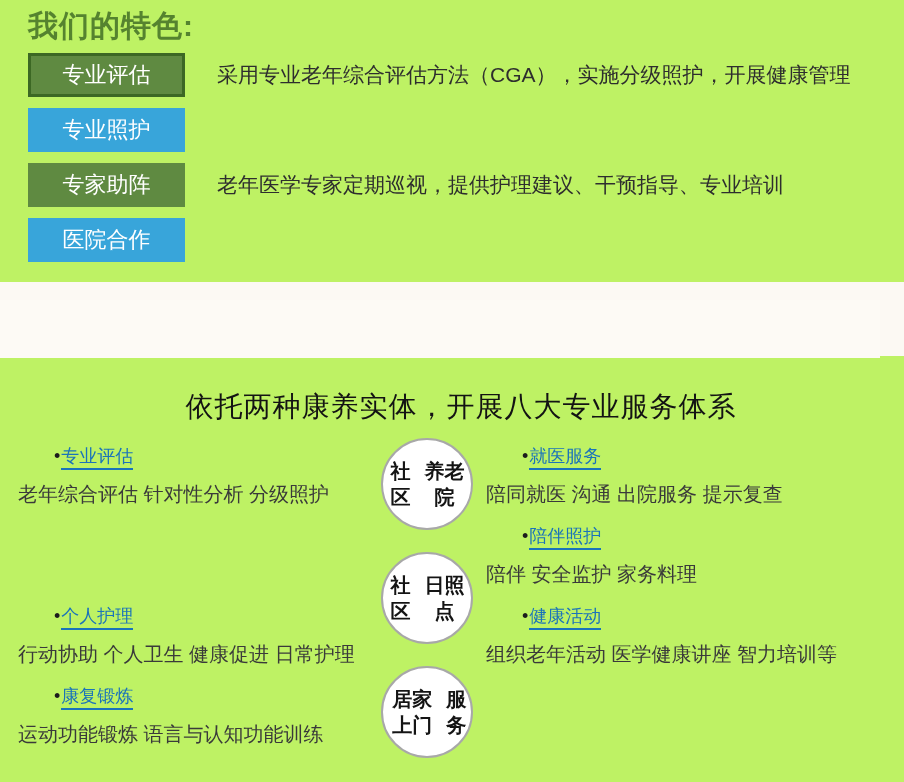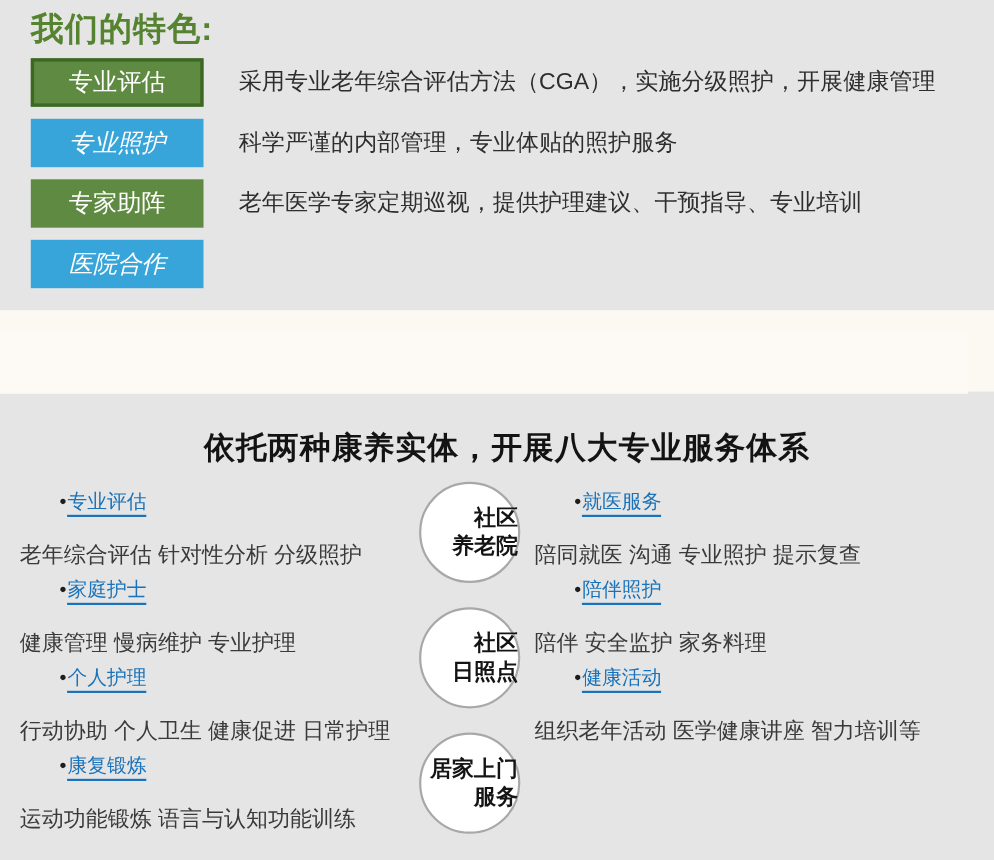--- a/index.html
+++ b/index.html
@@ -1,19 +1,19 @@
 <!DOCTYPE html>
 <html><head>
 <meta charset="utf-8">
 <style>
   html,body{margin:0;padding:0;background:#ffffff;}
   .page{
     position:relative;
     width:904px;height:782px;
-    background:#e5e5e5;
+    background:#bef264;
     overflow:hidden;
     font-family:"Liberation Sans", sans-serif;
   }
   
   .faint-band{
     position:absolute;left:0;top:282px;width:904px;height:74px;
     background:#fcf9f3;
   }
   .faint-band2{
     position:absolute;left:0;top:300px;width:880px;height:58px;
@@ -31,53 +31,53 @@
     display:flex;align-items:center;
   }
   .row-0{top:53px}.row-1{top:108px}.row-2{top:163px}.row-3{top:218px}
   .tag{
     width:157px;height:44px;box-sizing:border-box;
     display:flex;align-items:center;justify-content:center;
     color:#ffffff;font-size:22px;flex:0 0 157px;
   }
   .tag-green{background:#5f8a41;text-align:center;}
   .tag-green-bordered{background:#5f8a41;border:3px solid #3c6824;}
-  .tag-blue{background:#38a5da;font-style:italic;}
+  .tag-blue{background:#38a5da;}
   .feature-desc{
     margin-left:32px;white-space:nowrap;
     font-size:21px;color:#2e2e2e;line-height:44px;
   }
 
   
   .services-heading{
     position:absolute;left:0;top:388px;width:904px;
     text-align:center;padding-left:18px;box-sizing:border-box;
-    font-size:28px;font-weight:bold;color:#131313;
+    font-size:28px;font-weight:normal;color:#131313;
     letter-spacing:1px;
   }
   .svc-item{position:absolute;width:360px;}
   .svc-left{left:18px;}
   .svc-right{left:486px;width:400px;}
   .svc-row-0{top:444px}.svc-row-1{top:524px}.svc-row-2{top:604px}.svc-row-3{top:684px}
   .svc-title-line{font-size:18px;font-weight:normal;white-space:nowrap;margin-left:36px;}
   .svc-bullet{color:#1c1c1c;margin-right:1px;}
   .svc-title{
     color:#1a73ba;text-decoration:none;
     border-bottom:2px solid #1a73ba;padding-bottom:2px;
     cursor:pointer;
   }
   .svc-desc{
-    margin-top:23px;font-size:20px;color:#3a3a3a;white-space:nowrap;
+    margin-top:13px;font-size:20px;color:#3a3a3a;white-space:nowrap;
   }
 
   .entity-circle{
     position:absolute;left:381px;
     width:88px;height:88px;border:2px solid #a8a8a8;border-radius:50%;
     background:#ffffff;
-    display:flex;flex-direction:column;align-items:flex-end;justify-content:center;
+    display:flex;flex-direction:row;align-items:center;justify-content:center;
     font-size:20px;font-weight:bold;color:#141414;line-height:26px;
     text-align:center;
   }
   .circle-0{top:438px}.circle-1{top:552px}.circle-2{top:666px}
 </style>
 </head>
 <body>
 
 <div class="page">
 
@@ -86,47 +86,40 @@
 
   <div class="features-heading">我们的特色:</div>
 
   <div class="feature-row row-0">
     <div class="tag tag-green-bordered">专业评估</div>
     <div class="feature-desc">采用专业老年综合评估方法（CGA），实施分级照护，开展健康管理</div>
   </div>
 
   <div class="feature-row row-1">
     <div class="tag tag-blue">专业照护</div>
-    <div class="feature-desc">科学严谨的内部管理，专业体贴的照护服务</div>
   </div>
 
   <div class="feature-row row-2">
     <div class="tag tag-green">专家助阵</div>
     <div class="feature-desc">老年医学专家定期巡视，提供护理建议、干预指导、专业培训</div>
   </div>
 
   <div class="feature-row row-3">
     <div class="tag tag-blue">医院合作</div>
   </div>
 
   <div class="services-heading">依托两种康养实体，开展八大专业服务体系</div>
 
   <div class="svc-item svc-left svc-row-0">
     <div class="svc-title-line">
       <span class="svc-bullet">•</span><span class="svc-title">专业评估</span>
     </div>
     <div class="svc-desc">老年综合评估 针对性分析 分级照护</div>
   </div>
 
-  <div class="svc-item svc-left svc-row-1">
-    <div class="svc-title-line">
-      <span class="svc-bullet">•</span><span class="svc-title">家庭护士</span>
-    </div>
-    <div class="svc-desc">健康管理 慢病维护 专业护理</div>
-  </div>
 
   <div class="svc-item svc-left svc-row-2">
     <div class="svc-title-line">
       <span class="svc-bullet">•</span><span class="svc-title">个人护理</span>
     </div>
     <div class="svc-desc">行动协助 个人卫生 健康促进 日常护理</div>
   </div>
 
   <div class="svc-item svc-left svc-row-3">
     <div class="svc-title-line">
@@ -145,21 +138,21 @@
   </div>
   <div class="entity-circle circle-2">
     <span>居家上门</span>
     <span>服务</span>
   </div>
 
   <div class="svc-item svc-right svc-row-0">
     <div class="svc-title-line">
       <span class="svc-bullet">•</span><span class="svc-title">就医服务</span>
     </div>
-    <div class="svc-desc">陪同就医 沟通 专业照护 提示复查</div>
+    <div class="svc-desc">陪同就医 沟通 出院服务 提示复查</div>
   </div>
 
   <div class="svc-item svc-right svc-row-1">
     <div class="svc-title-line">
       <span class="svc-bullet">•</span><span class="svc-title">陪伴照护</span>
     </div>
     <div class="svc-desc">陪伴 安全监护 家务料理</div>
   </div>
 
   <div class="svc-item svc-right svc-row-2">

